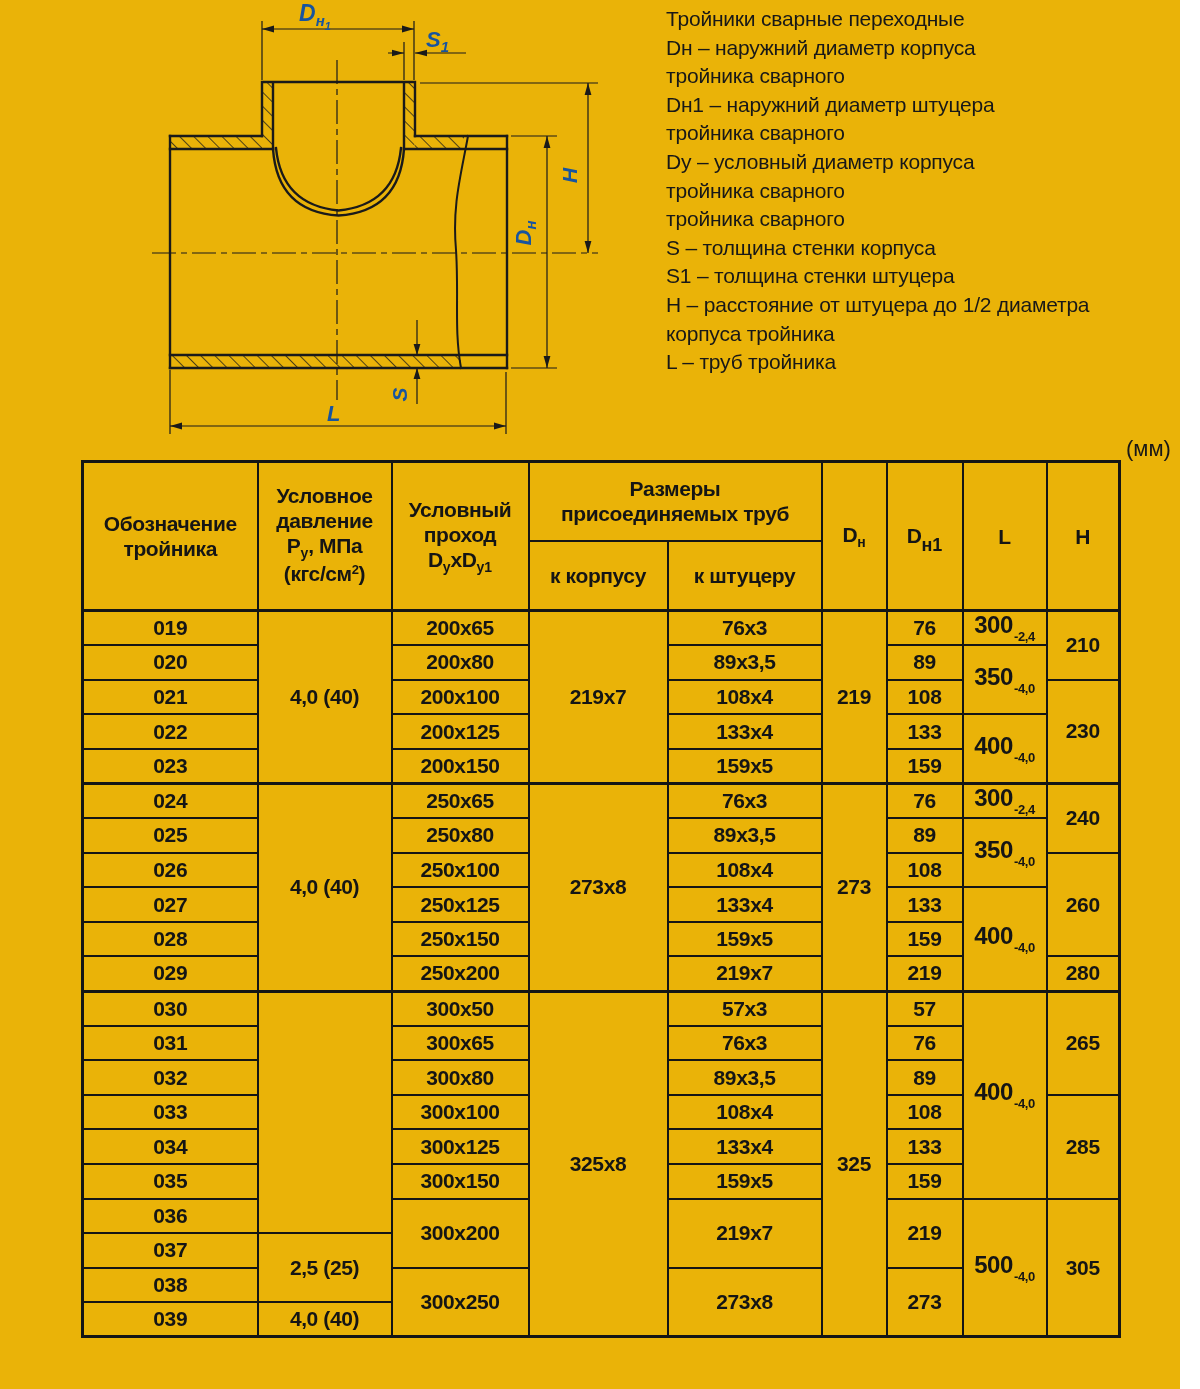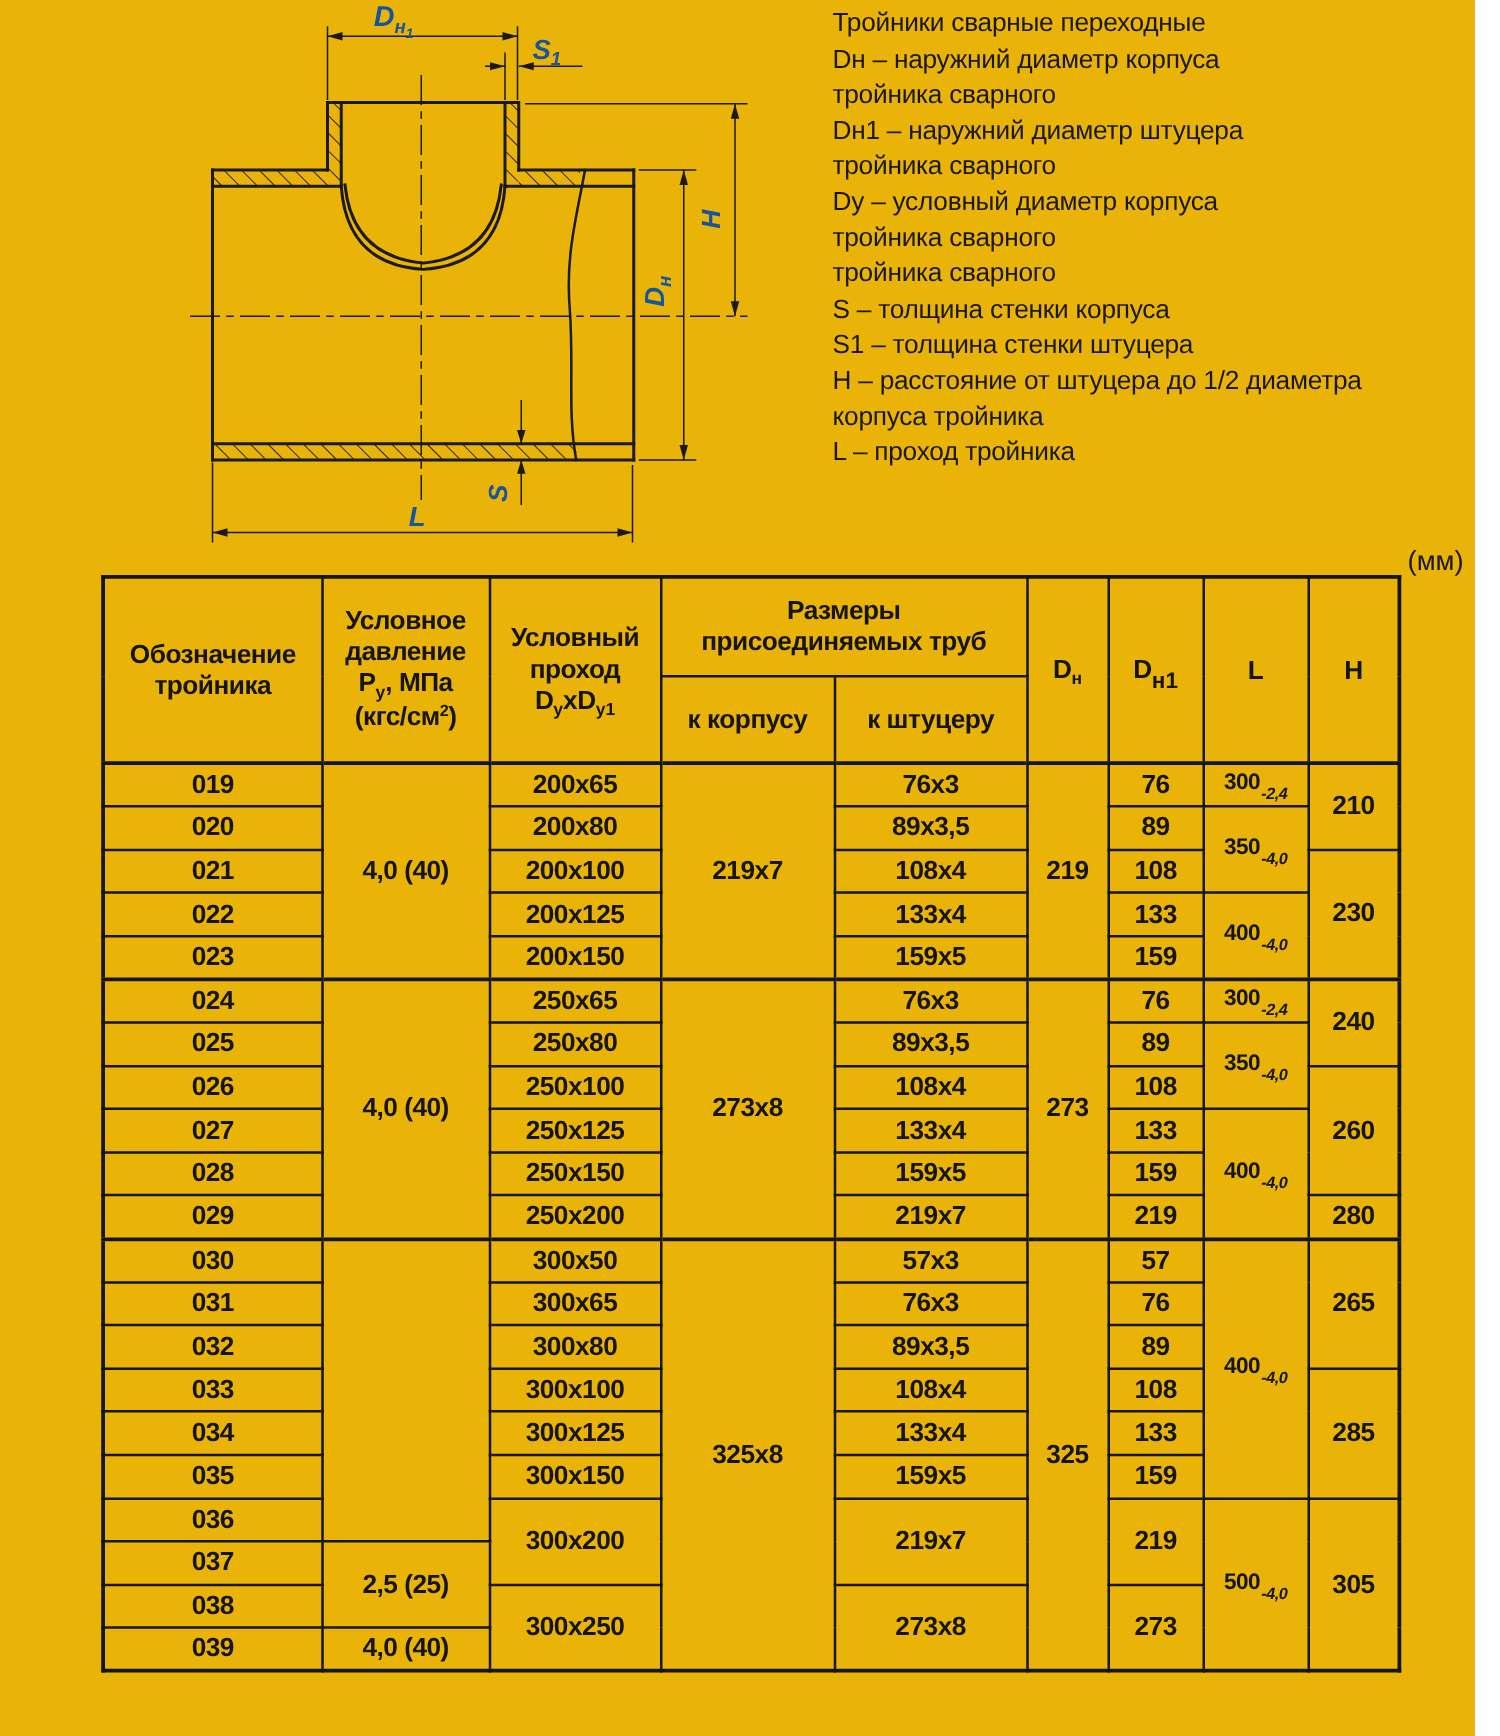--- a/index.html
+++ b/index.html
@@ -25,22 +25,22 @@
            font-weight:bold;font-size:21px;letter-spacing:-0.4px;color:#151515;overflow:hidden;}
   #dims thead td{line-height:25px;}
   #dims tr.h1{height:79px;}
   #dims tr.h2{height:70px;}
   #dims tbody tr{height:34.6px;}
   #dims tr.blk>td{border-top:3px solid #151515;}
   #dims thead tr.h2>td, #dims thead tr.h1>td[rowspan]{border-bottom:3px solid #151515;}
   .hsub{font-size:14px;position:relative;top:5px;letter-spacing:0;}
   .hsub2{font-size:18px;position:relative;top:8px;letter-spacing:0;}
   .hsup{font-size:13px;position:relative;top:-7px;}
-  .tolv{font-size:18px;position:relative;top:-3px;}
-  .tols{font-size:13px;position:relative;top:5px;margin-left:1px;font-style:italic;}
+  .tolv{font-size:24px;position:relative;top:-3px;}
+  .tols{font-size:13px;position:relative;top:5px;margin-left:1px;}
 </style>
 </head>
 <body>
 
 <div id="stage">
 
   <svg id="drawing" width="660" height="450" viewBox="0 0 660 450">
     <defs>
       <pattern id="hatch" patternUnits="userSpaceOnUse" width="10" height="10" patternTransform="rotate(-45)">
         <line x1="0" y1="0" x2="0" y2="10" stroke="#1a1a1a" stroke-width="1.5"></line>
@@ -120,21 +120,21 @@
     <div class="ln">тройника сварного</div>
     <div class="ln">Dн1 – наружний диаметр штуцера</div>
     <div class="ln">тройника сварного</div>
     <div class="ln">Dy – условный диаметр корпуса</div>
     <div class="ln">тройника сварного</div>
     <div class="ln">тройника сварного</div>
     <div class="ln">S – толщина стенки корпуса</div>
     <div class="ln">S1 – толщина стенки штуцера</div>
     <div class="ln">H – расстояние от штуцера до 1/2 диаметра</div>
     <div class="ln">корпуса тройника</div>
-    <div class="ln">L – проход тройника</div>
+    <div class="ln">L – труб тройника</div>
   </div>
 
   <div id="units">(мм)</div>
 
   <table id="dims">
     <colgroup>
       <col style="width:175px">
         <col style="width:134px">
         <col style="width:137px">
       <col style="width:139px">

